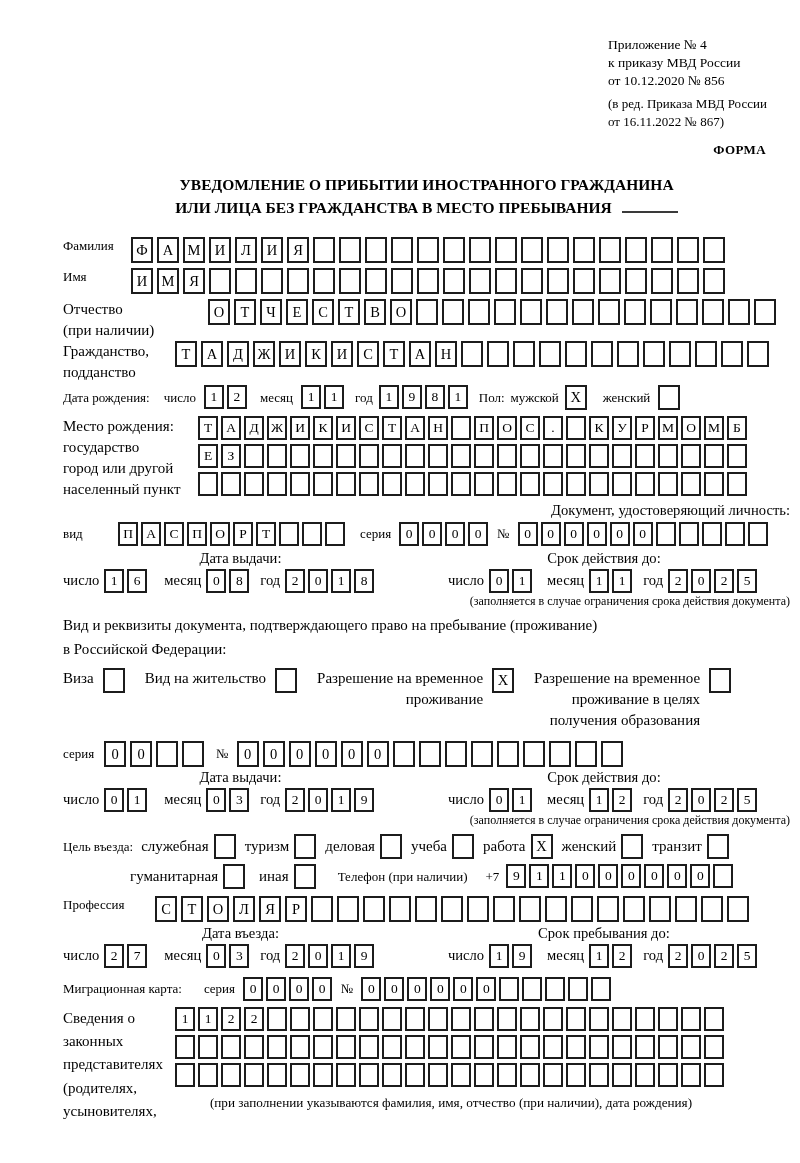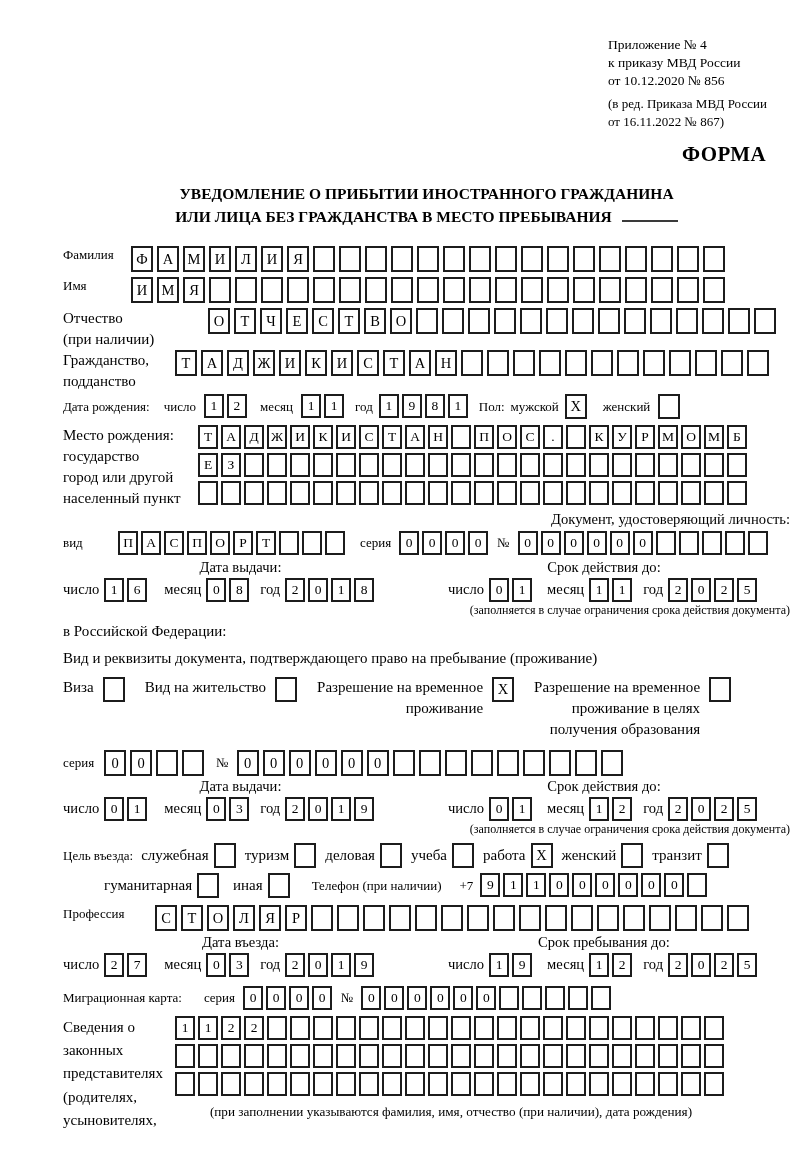--- a/index.html
+++ b/index.html
@@ -3,21 +3,21 @@
 <meta charset="utf-8">
 <style>
   * { margin:0; padding:0; box-sizing:border-box; }
   html,body { background:#fff; }
   body { width:800px; height:1163px; font-family:"Liberation Serif", serif; color:#000; }
   .page { width:800px; height:1163px; padding:36px 10px 0 63px; overflow:hidden; background:#fff; }
 
   .appendix { margin-left:auto; width:182px; font-size:13.5px; line-height:1.34; }
   .appendix .rev { margin-top:5px; font-size:13px; }
   .appendix .rev2 { font-size:13px; }
-  .forma { text-align:right; padding-right:24px; font-weight:bold; font-size:21px; margin-top:12px; letter-spacing:0.4px; }
+  .forma { text-align:right; padding-right:24px; font-weight:bold; font-size:13px; margin-top:12px; letter-spacing:0.4px; }
   .title { text-align:center; font-weight:bold; font-size:15.5px; line-height:1.45; margin-top:16px; }
   .underline { display:inline-block; width:56px; border-bottom:2px solid #3a3a3a; margin-left:10px; vertical-align:baseline; }
   .sec-heading { font-weight:bold; font-size:14.6px; margin-top:24px; letter-spacing:0.1px; }
 
   .row { display:flex; align-items:flex-start; }
   .lbl { font-size:13px; line-height:1.35; flex-shrink:0; }
   .lbl2 { font-size:15px; line-height:1.4; flex-shrink:0; }
   .w68{width:68px;} .w92{width:92px;} .w112{width:112px;} .w135{width:135px;} .w145{width:145px;}
 
   .boxes { display:flex; flex-wrap:nowrap; align-items:flex-start; }
@@ -387,22 +387,22 @@
             <span class="box">2</span>
             <span class="box">0</span>
             <span class="box">2</span>
             <span class="box">5</span>
           </span>
       </div>
     </div>
   </div>
   <div class="note-row">(заполняется в случае ограничения срока действия документа)</div>
 
+  <div class="intro">Вид и реквизиты документа, подтверждающего право на пребывание (проживание)</div>
   <div class="intro" style="margin-top:3px;">в Российской Федерации:</div>
-  <div class="intro">Вид и реквизиты документа, подтверждающего право на пребывание (проживание)</div>
 
   <div class="row options">
     <div class="opt">
       <span class="txt">Виза</span>
       <span class="cb"></span>
     </div>
     <div class="opt">
       <span class="txt">Вид на жительство</span>
       <span class="cb"></span>
     </div>
@@ -524,21 +524,21 @@
     <span class="p-item">
         <span class="t">женский</span>
         <span class="cb"></span>
       </span>
     <span class="p-item" style="margin-right:0;">
         <span class="t">транзит</span>
         <span class="cb"></span>
       </span>
   </div>
 
-  <div class="row purposes" style="margin-top:5px; margin-left:41px;font-family:Liberation Serif, serif;">
+  <div class="row purposes" style="margin-top:5px; margin-left:67px;font-family:Liberation Serif, serif;">
     <span class="p-item" style="margin-right:14px;">
         <span class="t">гуманитарная</span>
         <span class="cb"></span>
       </span>
     <span class="p-item" style="margin-right:22px;">
         <span class="t">иная</span>
         <span class="cb"></span>
       </span>
     <span class="lbl" style="margin-right:18px;">Телефон (при наличии)</span>
     <span class="lbl" style="margin-right:7px;">+7</span>

